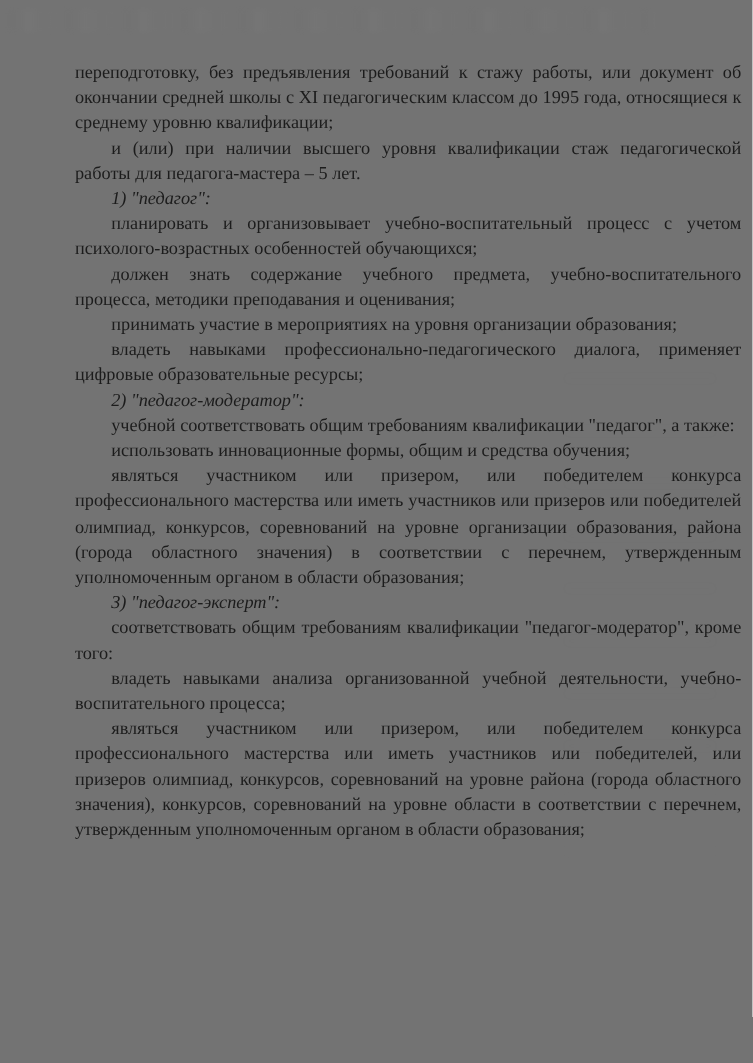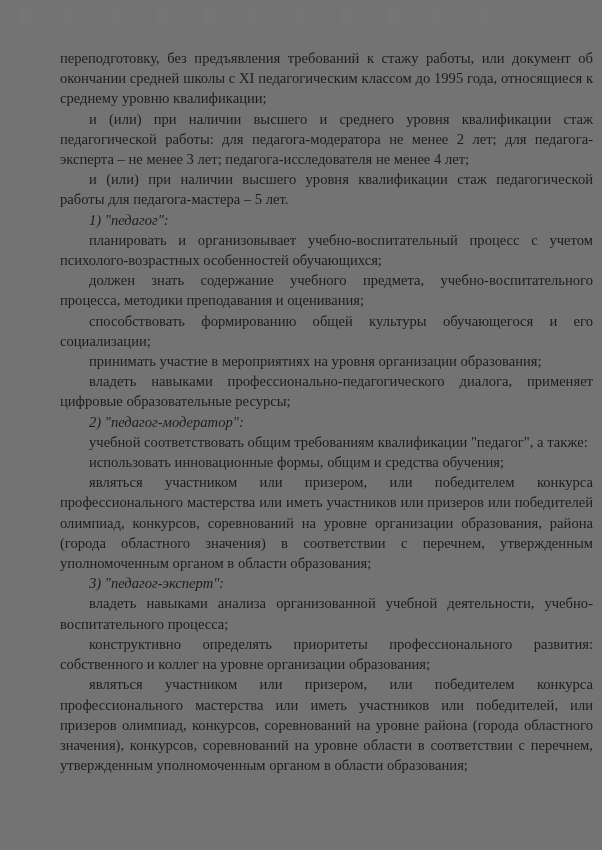--- a/index.html
+++ b/index.html
@@ -63,30 +63,28 @@
   .para.item    { text-indent: 29px; font-style: italic; text-align: left; }
 </style>
 </head>
 <body>
 
 <div class="page">
   <div class="ghost-smudge"></div>
   <div class="ghost-noise"></div>
   <div class="content">
       <p class="para flush">переподготовку, без предъявления требований к стажу работы, или документ об окончании средней школы с XI педагогическим классом до 1995 года, относящиеся к среднему уровню квалификации;</p>
-      <p class="para ind">и (или) при наличии высшего и среднего уровня квалификации стаж педагогической работы: для педагога-модератора не менее 2 лет; для педагога-эксперта – не менее 3 лет; педагога-исследователя не менее 4 лет;</p>
       <p class="para ind">и (или) при наличии высшего уровня квалификации стаж педагогической работы для педагога-мастера – 5 лет.</p>
       <p class="para item">1) "педагог":</p>
       <p class="para ind">планировать и организовывает учебно-воспитательный процесс с учетом психолого-возрастных особенностей обучающихся;</p>
       <p class="para ind">должен знать содержание учебного предмета, учебно-воспитательного процесса, методики преподавания и оценивания;</p>
-      <p class="para ind">способствовать формированию общей культуры обучающегося и его социализации;</p>
       <p class="para ind">принимать участие в мероприятиях на уровня организации образования;</p>
       <p class="para ind">владеть навыками профессионально-педагогического диалога, применяет цифровые образовательные ресурсы;</p>
       <p class="para item">2) "педагог-модератор":</p>
       <p class="para ind">учебной соответствовать общим требованиям квалификации "педагог", а также:</p>
       <p class="para ind">использовать инновационные формы, общим и средства обучения;</p>
       <p class="para ind">являться участником или призером, или победителем конкурса профессионального мастерства или иметь участников или призеров или победителей олимпиад, конкурсов, соревнований на уровне организации образования, района (города областного значения) в соответствии с перечнем, утвержденным уполномоченным органом в области образования;</p>
       <p class="para item">3) "педагог-эксперт":</p>
+      <p class="para ind">соответствовать общим требованиям квалификации "педагог-модератор", кроме того:</p>
       <p class="para ind">владеть навыками анализа организованной учебной деятельности, учебно-воспитательного процесса;</p>
-      <p class="para ind">конструктивно определять приоритеты профессионального развития: собственного и коллег на уровне организации образования;</p>
       <p class="para ind">являться участником или призером, или победителем конкурса профессионального мастерства или иметь участников или победителей, или призеров олимпиад, конкурсов, соревнований на уровне района (города областного значения), конкурсов, соревнований на уровне области в соответствии с перечнем, утвержденным уполномоченным органом в области образования;</p>
     </div>
 </div>
 
 </body></html>

